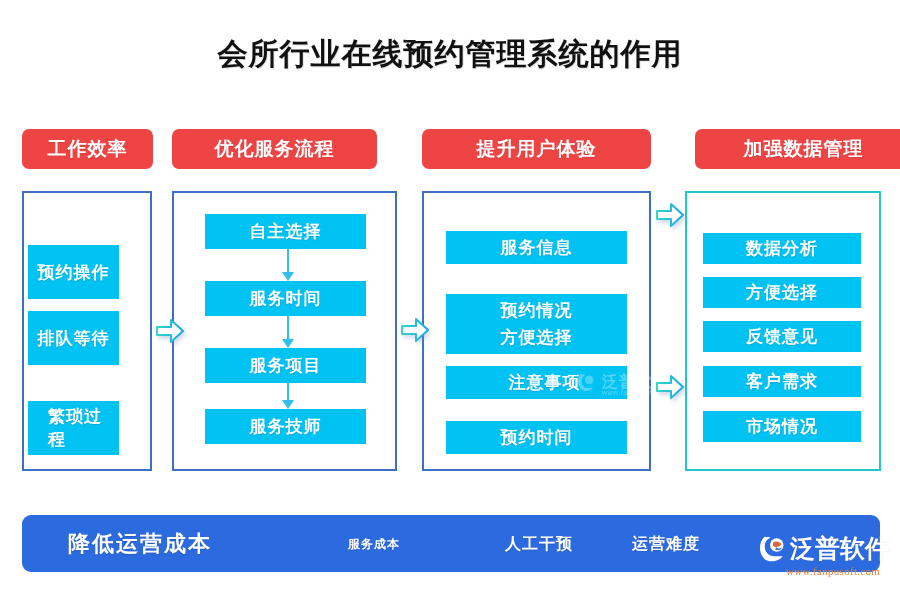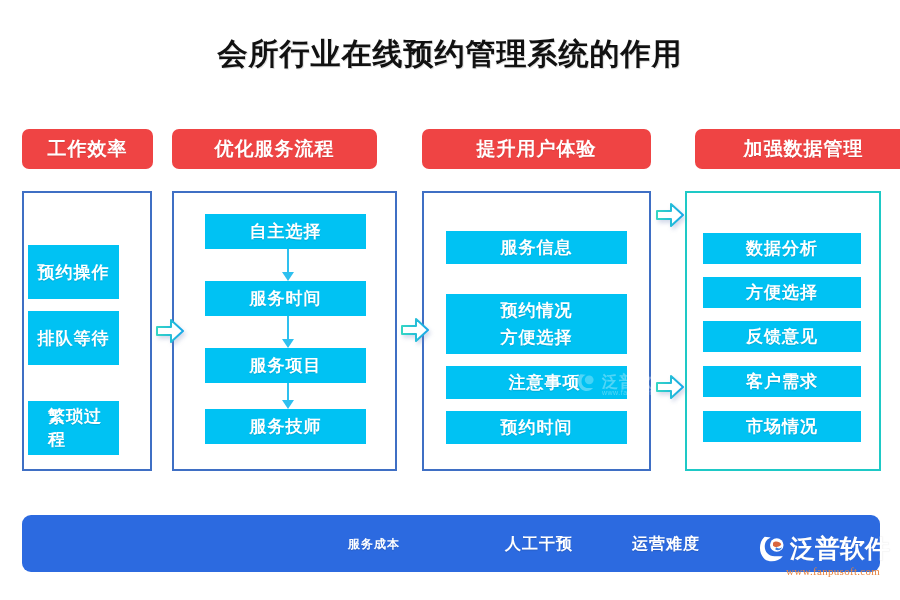--- a/index.html
+++ b/index.html
@@ -93,21 +93,21 @@
   .c2i1 { top: 281px; }
   .c2i2 { top: 348px; }
   .c2i3 { top: 409px; }
 
   
   .c3i { left: 446px; width: 181px; height: 33px; }
   .c3i0 { top: 231px; }
   .c3i1 { top: 294px; }
   .c3i2 { top: 321px; }
   .c3i3 { top: 366px; padding-left: 16px; }
-  .c3i4 { top: 411px; }
+  .c3i4 { top: 421px; }
 
   
   .c4i { left: 703px; width: 158px; height: 31px; }
   .c4i0 { top: 233px; }
   .c4i1 { top: 277px; }
   .c4i2 { top: 321px; }
   .c4i3 { top: 366px; }
   .c4i4 { top: 411px; }
 
   
@@ -338,20 +338,21 @@
   <defs>
     <linearGradient id="agr4" x1="0" y1="0" x2="1" y2="0">
       <stop offset="0%" stop-color="#34d6c4"></stop>
       <stop offset="100%" stop-color="#18a8e8"></stop>
     </linearGradient>
   </defs>
   <path d="M2 11 L16 11 L16 4 L28 15 L16 26 L16 19 L2 19 Z" fill="#ffffff" stroke="url(#agr4)" stroke-width="2" stroke-linejoin="round"></path>
 </svg>
 
 <div class="bottom-bar">
+  <span class="bb-label bb-main">降低运营成本</span>
   <span class="bb-label bb-sub0">服务成本</span>
   <span class="bb-label bb-sub1">人工干预</span>
   <span class="bb-label bb-sub2">运营难度</span>
 </div>
 
 <div class="corner-logo">
   <div class="cl-row">
     <svg class="cl-mark" viewBox="0 0 40 40">
       <path d="M9 5 C1 11 0 27 9 35 C16 40 28 38 33 31 L22 31 C14 31 9 25 9 18 C9 12 12 8 17 6 Z" fill="#ffffff"></path>
       <circle cx="25" cy="16" r="9" fill="#ffffff"></circle>

